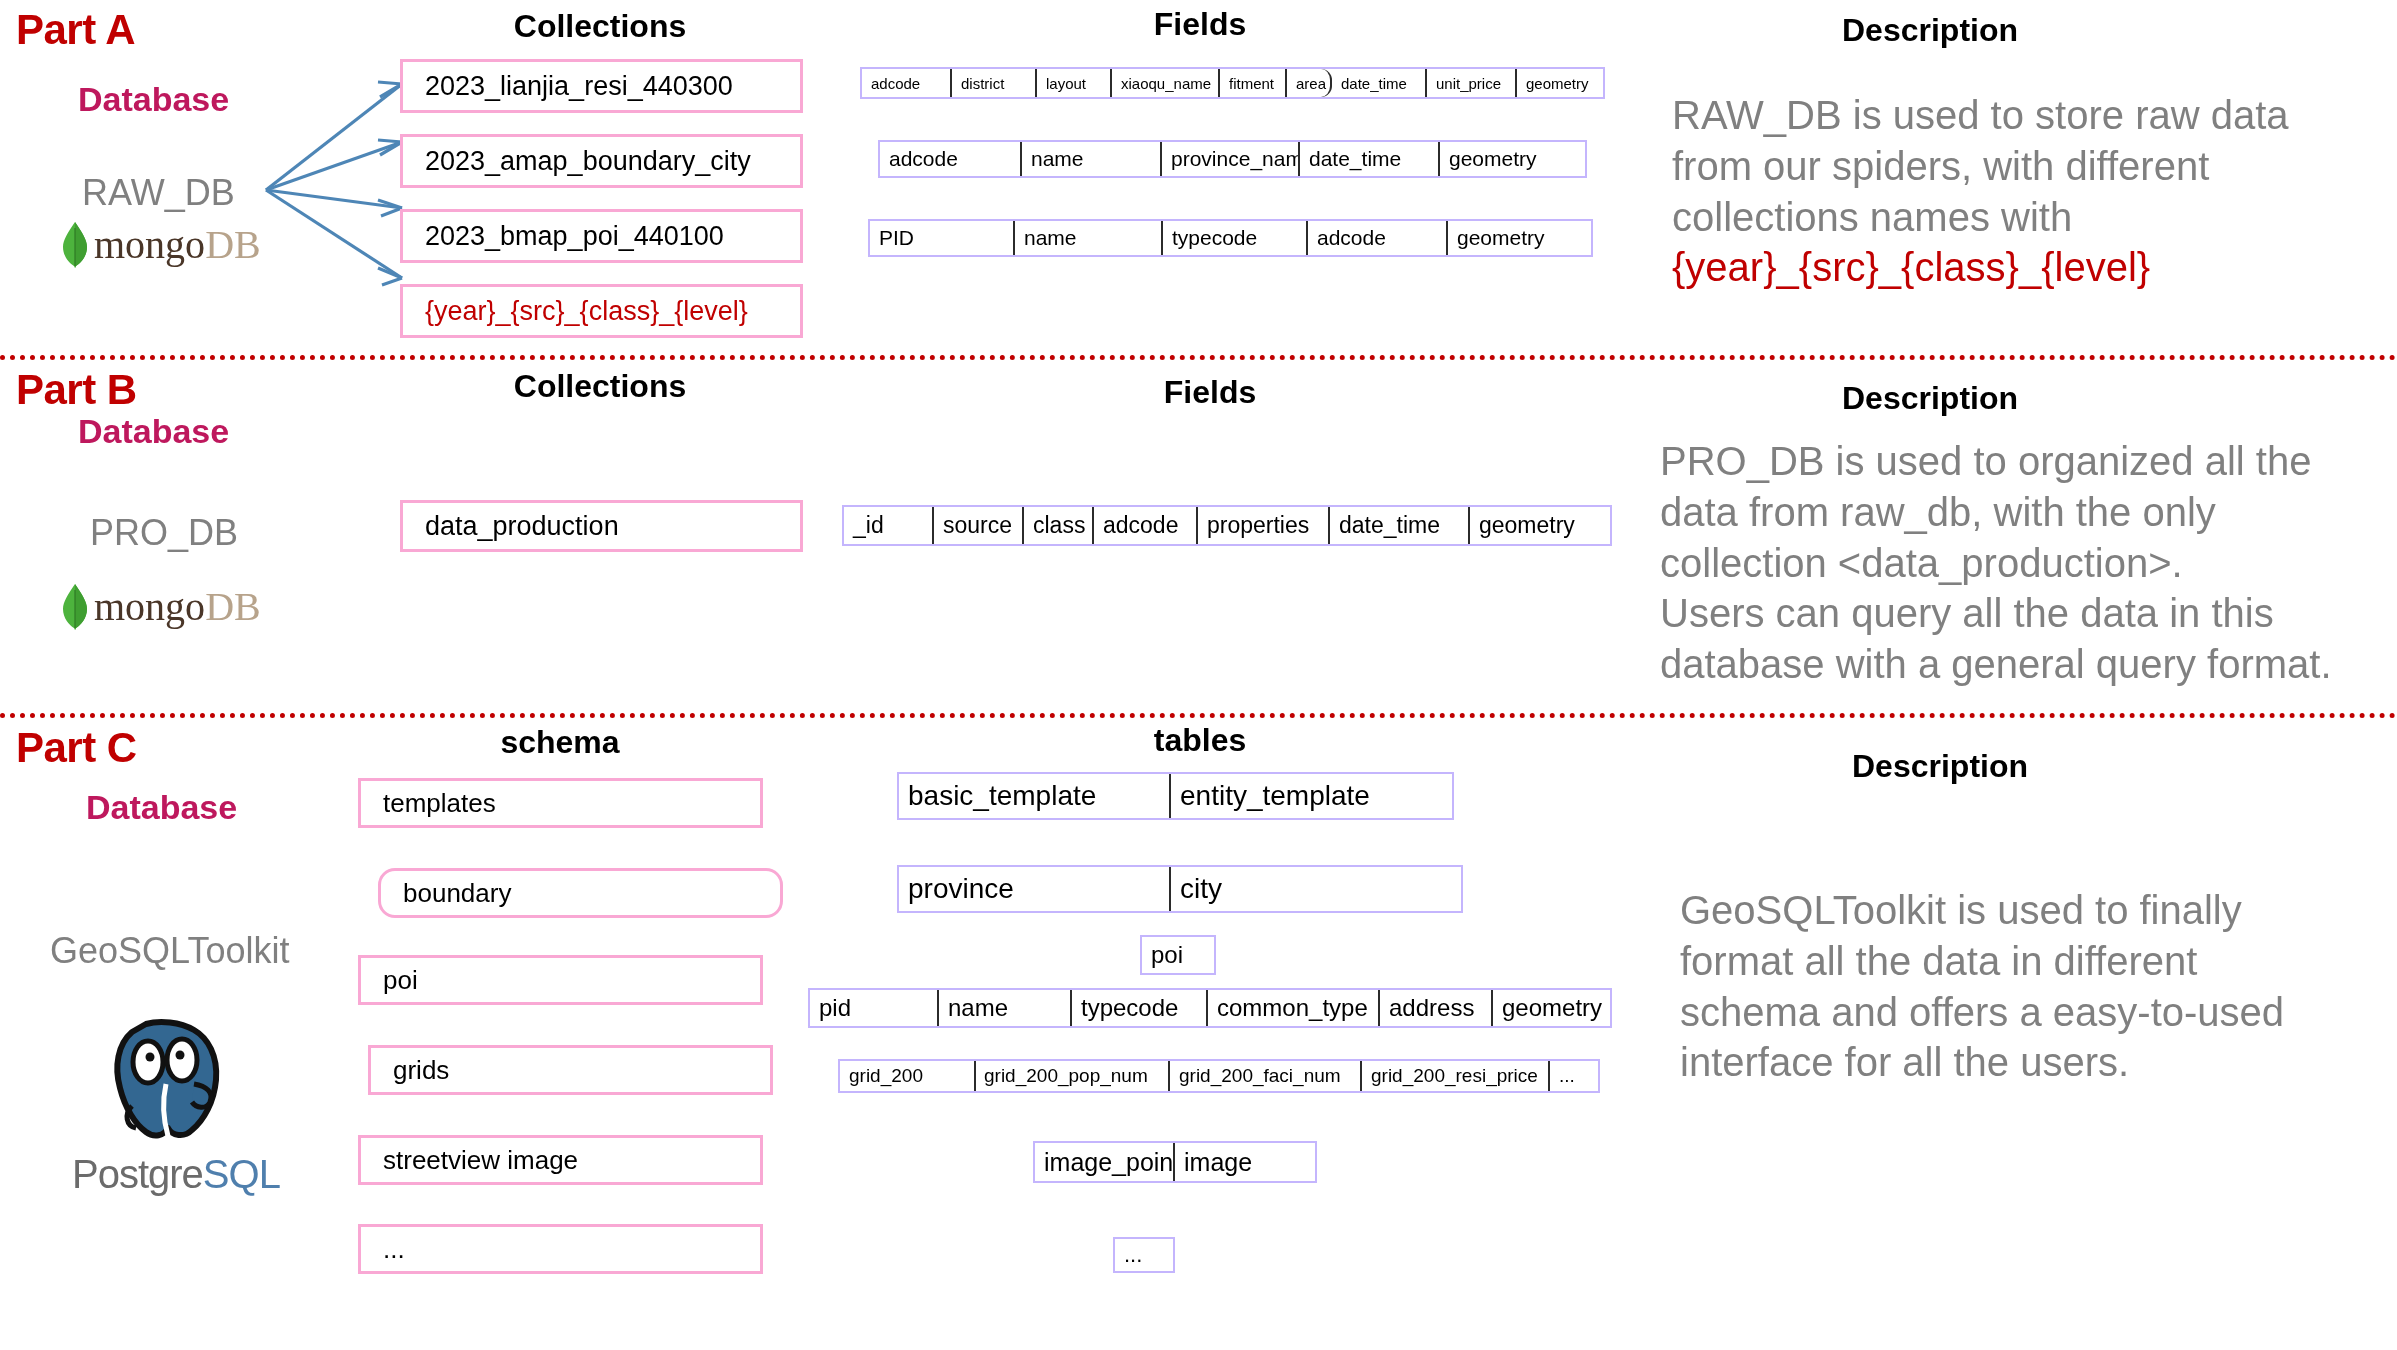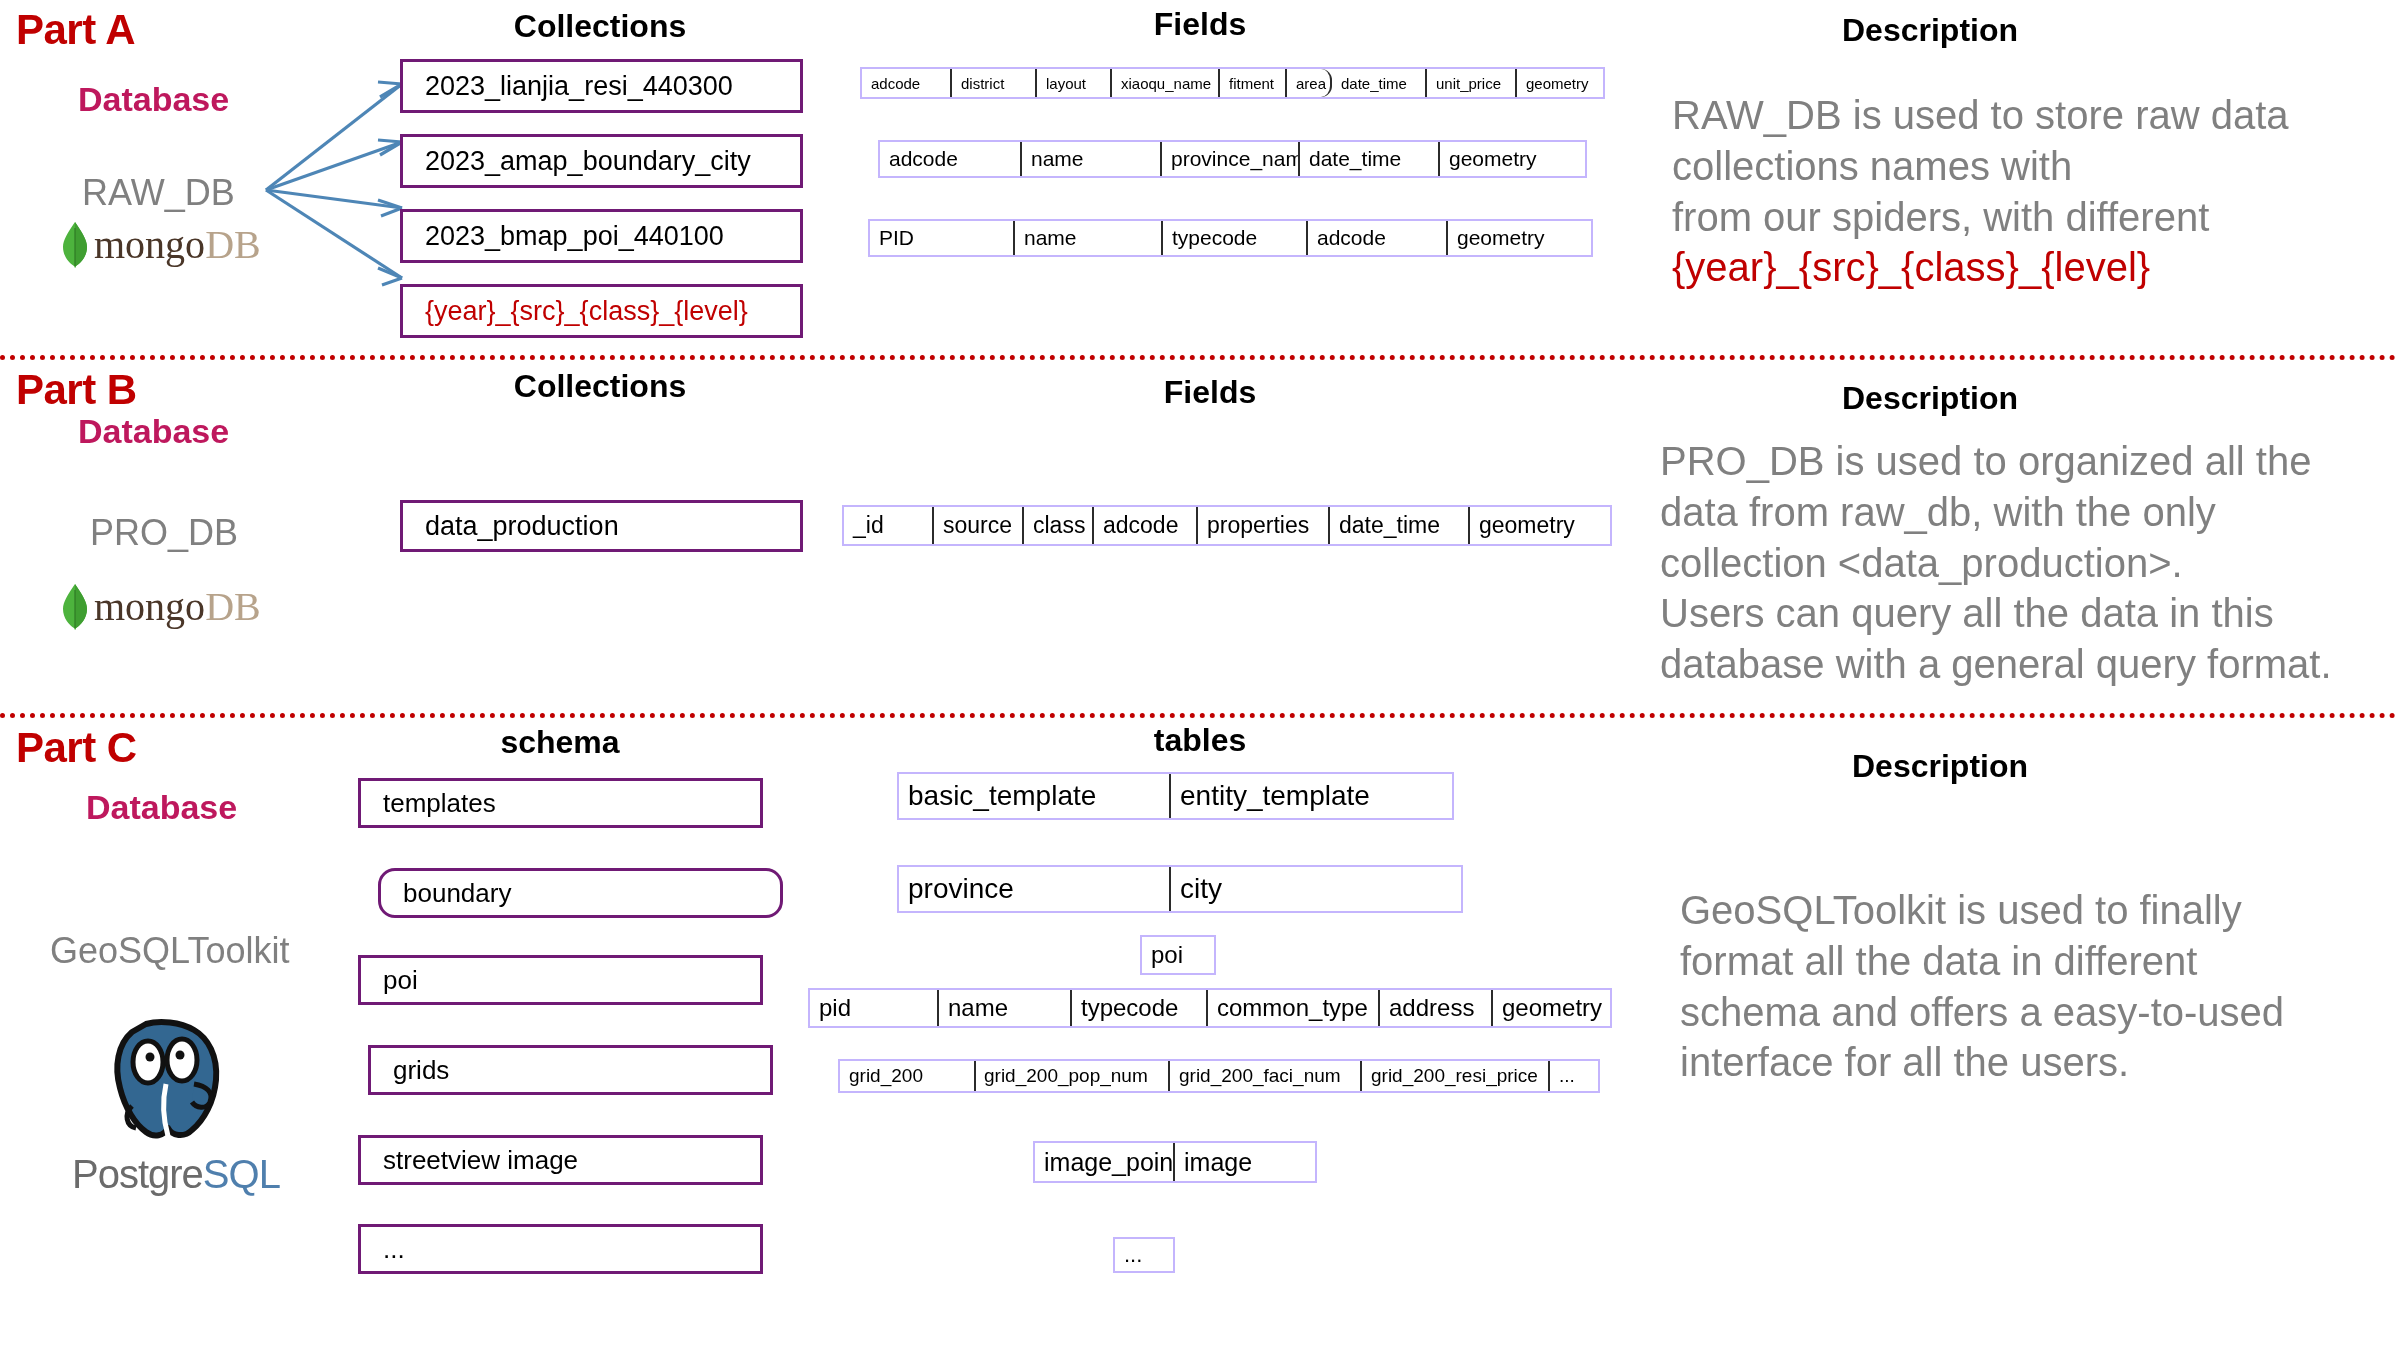--- a/index.html
+++ b/index.html
@@ -20,21 +20,21 @@
   }
   .db-name{
     color:#808080;font-size:36px;font-weight:normal;white-space:nowrap;
   }
   .col-title{
     color:#000000;font-weight:bold;font-size:32px;text-align:center;
   }
 
   
   .bluebox{
-    border:3px solid #701a75;background:#ffffff;
+    border:3px solid #f9a8d4;background:#ffffff;
     display:flex;align-items:center;
     padding-left:22px;box-sizing:border-box;
     font-size:27px;color:#000000;
   }
   .bluebox.red-text{color:#C00000;}
 
   
   .ftable{
     display:flex;border:2px solid #c4b5fd;background:#fff;box-sizing:border-box;
   }
@@ -145,22 +145,22 @@
 <div class="abs ftable" style="left:868px;top:219px;height:38px;font-size:21px;">
   <span class="cell" style="width:145px;">PID</span>
   <span class="cell" style="width:148px;">name</span>
   <span class="cell" style="width:145px;">typecode</span>
   <span class="cell" style="width:140px;">adcode</span>
   <span class="cell" style="width:143px;">geometry</span>
 </div>
 
 <div class="abs desc-body" style="left:1672px;top:90px;width:700px;">
   <div>RAW_DB is used to store raw data</div>
+  <div>from our spiders, with different</div>
   <div>collections names with</div>
-  <div>from our spiders, with different</div>
   <div class="hl">{year}_{src}_{class}_{level}</div>
 </div>
 
 <div class="abs divider" style="top:355px;"></div>
 
 <div class="abs part-label" style="left:16px;top:366px;">Part B</div>
 <div class="abs db-label" style="left:78px;top:412px;">Database</div>
 <div class="abs db-name" style="left:90px;top:512px;">PRO_DB</div>
 
 <div class="abs mongo" style="left:62px;top:584px;">

